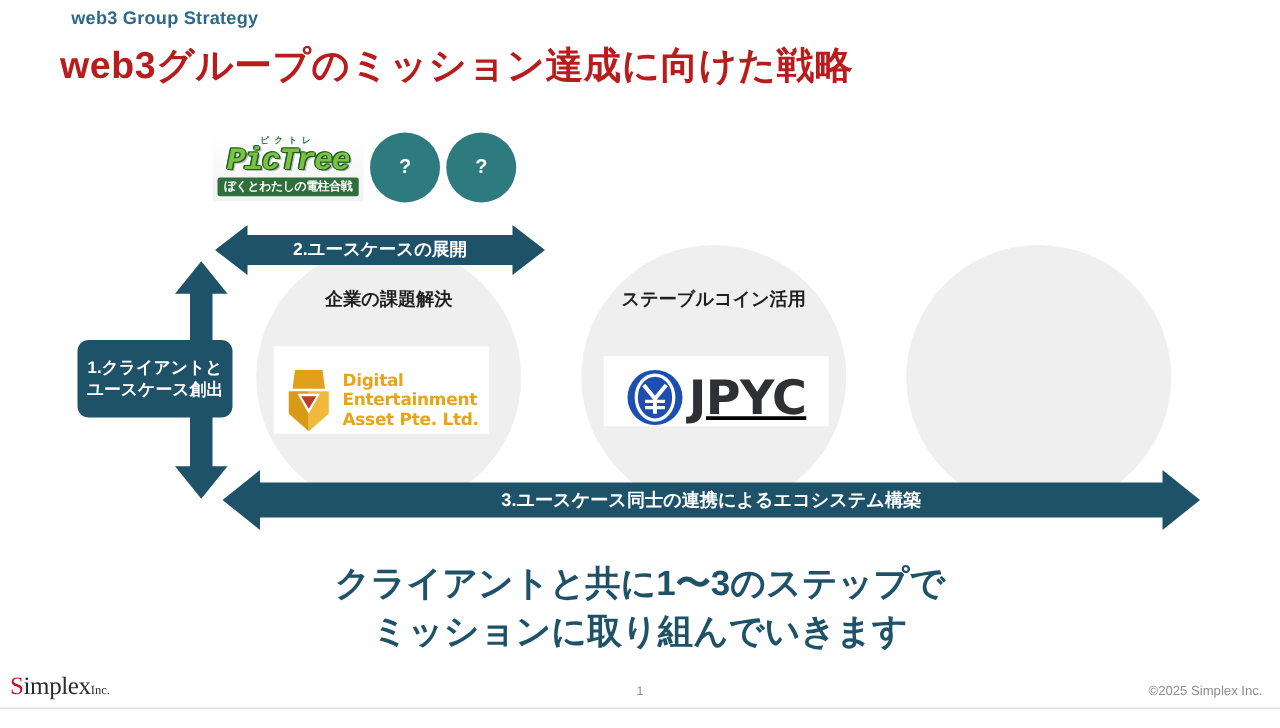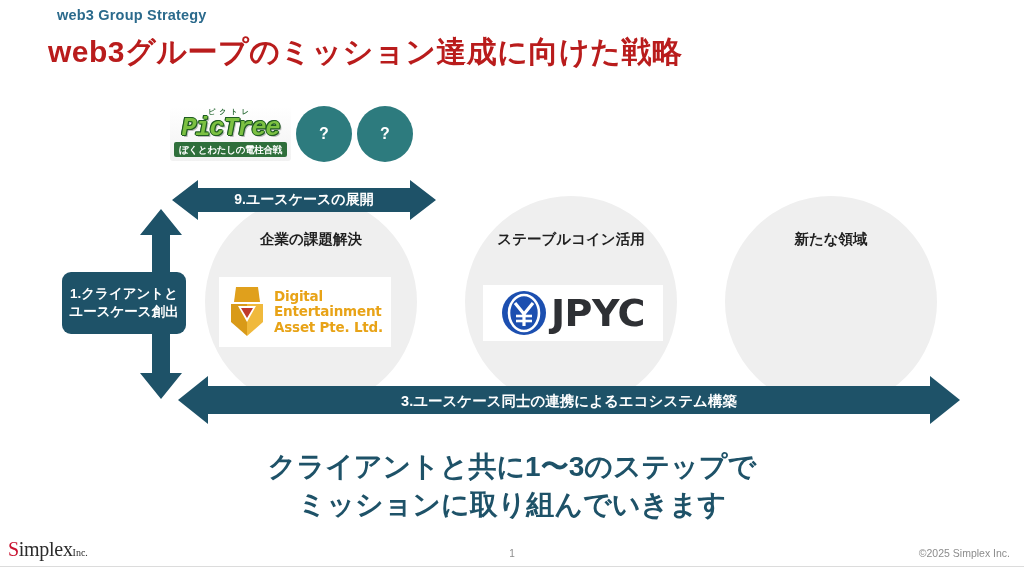--- a/index.html
+++ b/index.html
@@ -61,21 +61,21 @@
   }
   .circle-title.t1 { left: 205px; }
   .circle-title.t2 { left: 465px; }
   .circle-title.t3 { left: 725px; }
 
   
   .logo-plate {
     position: absolute;
     background: #ffffff;
     display: flex;
-    align-items: center;
+    align-items: flex-end;
     justify-content: center;
   }
   .plate-dea { left: 219px; top: 277px; width: 172px; height: 70px; }
   .plate-jpyc { left: 483px; top: 285px; width: 180px; height: 56px; }
 
   
   .dea-wrap {
     display: flex;
     align-items: center;
     gap: 7px;
@@ -88,20 +88,21 @@
     color: #e8a317;
     letter-spacing: -0.2px;
     white-space: nowrap;
   }
 
   
   .jpyc-wrap {
     display: flex;
     align-items: center;
     gap: 4px;
+    text-decoration: underline;
   }
   .jpyc-word {
     font-family: "DejaVu Sans", sans-serif;
     font-size: 38px;
     font-weight: bold;
     color: #2e3034;
     letter-spacing: -0.5px;
     line-height: 1;
   }
 
@@ -294,33 +295,32 @@
   </svg>
 
   <svg class="arrow-svg arrow-top" width="264" height="40" viewBox="0 0 264 40">
     <polygon points="0,20 26,0 26,8 238,8 238,0 264,20 238,40 238,32 26,32 26,40" fill="#1e5268"></polygon>
   </svg>
 
   <svg class="arrow-svg arrow-left-v" width="42" height="190" viewBox="0 0 42 190">
     <polygon points="21,0 42,26 30,26 30,164 42,164 21,190 0,164 12,164 12,26 0,26" fill="#1e5268"></polygon>
   </svg>
 
-  <div class="arrow-label label-top">9.ユースケースの展開</div>
+  <div class="arrow-label label-top">2.ユースケースの展開</div>
   <div class="arrow-label label-bottom">3.ユースケース同士の連携によるエコシステム構築</div>
 
   <div class="left-box">
     <div>
       <div>1.クライアントと</div>
       <div>ユースケース創出</div>
     </div>
   </div>
 
   <div class="circle-title t2">ステーブルコイン活用</div>
   <div class="circle-title t1">企業の課題解決</div>
-  <div class="circle-title t3">新たな領域</div>
 
   <div class="logo-plate plate-dea">
     <div class="dea-wrap">
       <svg width="40" height="52" viewBox="0 0 40 52">
         <polygon points="9,1 31,1 33,16 7,16" fill="#e0a01c"></polygon>
         <polygon points="4,18 20,18 20,50 4,36" fill="#d99a18"></polygon>
         <polygon points="20,18 36,18 36,36 20,50" fill="#f0b93c"></polygon>
         <polygon points="11,20 29,20 20,36" fill="#ffffff"></polygon>
         <polygon points="14,22 26,22 20,32" fill="#c0392b"></polygon>
       </svg>

